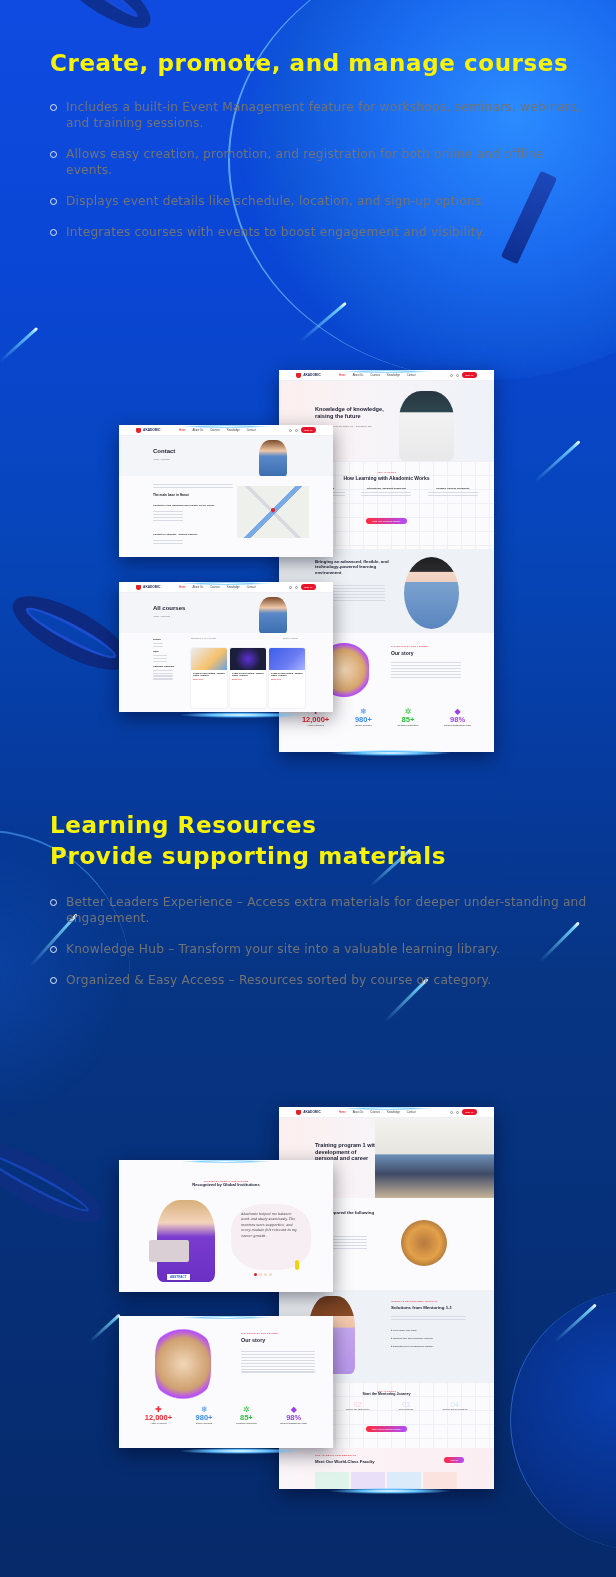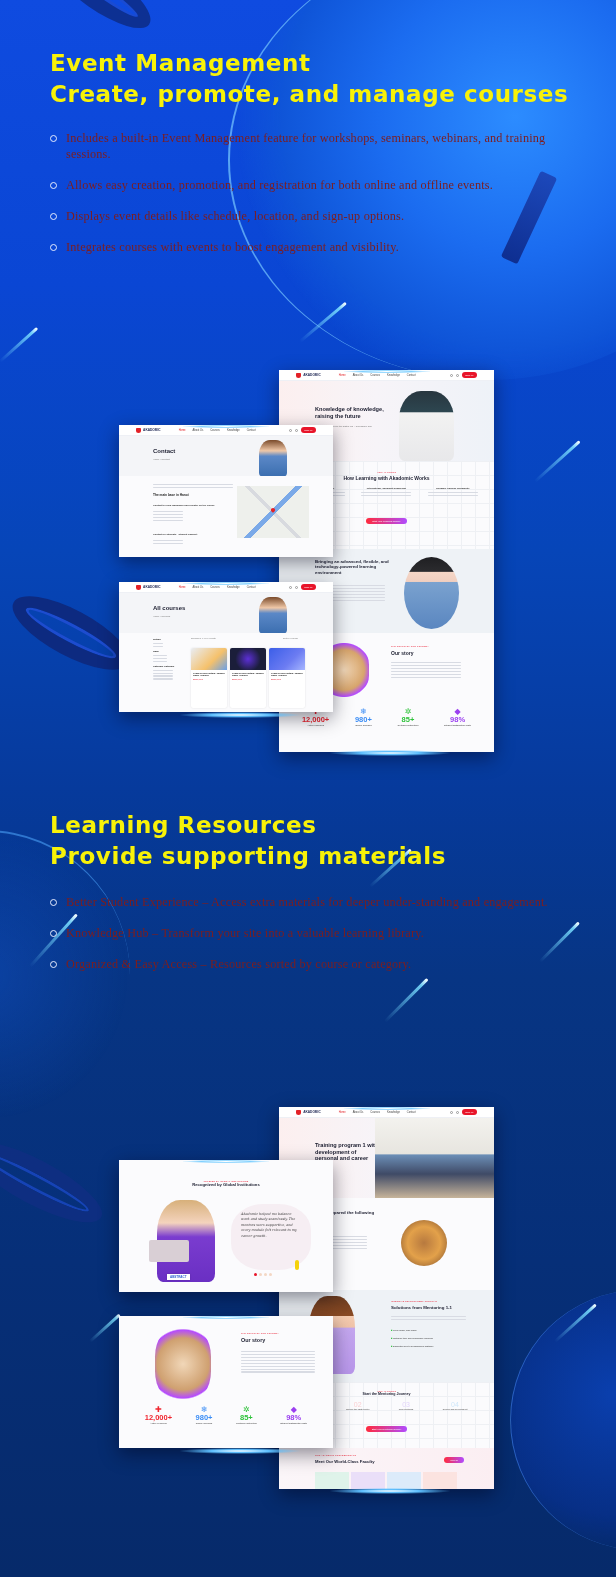--- a/index.html
+++ b/index.html
@@ -49,23 +49,23 @@
   .title {
     color: #f8f208;
     font-family: "DejaVu Sans", sans-serif;
     font-weight: bold;
     font-size: 23px;
     line-height: 31px;
     letter-spacing: 0.6px;
   }
   .bullets { list-style: none; margin-top: 20px; }
   .bullets li {
-    position: relative; color: #7f1d1d;
+    position: relative; color: #737373;
     font-size: 12.2px; line-height: 16px; letter-spacing: 0.2px;
-    padding-left: 16px; margin-bottom: 15px; font-family: Liberation Serif, serif;
+    padding-left: 16px; margin-bottom: 15px;
   }
   .bullets li::before {
     content: ""; position: absolute; left: 0; top: 5px;
     width: 5px; height: 5px; border: 1.3px solid #e6ecff; border-radius: 50%;
   }
 
   
   .mock {
     position: absolute; background: #fbfbfd;
     box-shadow: 0 6px 18px rgba(0,0,20,0.45);
@@ -133,21 +133,20 @@
 <div class="streak" style="left:535px;top:480px;width:60px;transform:rotate(-42deg);"></div>
 <div class="streak" style="left:370px;top:885px;width:55px;transform:rotate(-42deg);"></div>
 <div class="streak" style="left:30px;top:965px;width:70px;transform:rotate(-48deg);"></div>
 <div class="streak" style="left:385px;top:1020px;width:60px;transform:rotate(-45deg);"></div>
 <div class="streak" style="left:540px;top:960px;width:55px;transform:rotate(-45deg);"></div>
 <div class="streak" style="left:555px;top:1340px;width:55px;transform:rotate(-42deg);"></div>
 <div class="streak" style="left:90px;top:1340px;width:40px;transform:rotate(-42deg);"></div>
 
 <section class="section" style="top:48px;">
   <h1 class="title">
-    <div>Event Management</div>
     <div>Create, promote, and manage courses</div>
   </h1>
   <ul class="bullets">
     <li>Includes a built-in Event Management feature for workshops, seminars, webinars, and training sessions.</li>
     <li>Allows easy creation, promotion, and registration for both online and offline events.</li>
     <li>Displays event details like schedule, location, and sign-up options.</li>
     <li>Integrates courses with events to boost engagement and visibility.</li>
   </ul>
 </section>
 
@@ -355,21 +354,21 @@
     </div>
   </div>
 </div>
 
 <section class="section" style="top:810px;">
   <h1 class="title">
     <div>Learning Resources</div>
     <div>Provide supporting materials</div>
   </h1>
   <ul class="bullets" style="margin-top:22px;">
-    <li>Better Student Experience – Access extra materials for deeper under-standing and engagement.</li>
+    <li>Better Leaders Experience – Access extra materials for deeper under-standing and engagement.</li>
     <li>Knowledge Hub – Transform your site into a valuable learning library.</li>
     <li>Organized &amp; Easy Access – Resources sorted by course or category.</li>
   </ul>
 </section>
 
 <div class="mock" style="left:279px;top:1107px;width:215px;height:382px;">
   <div class="glow"></div>
   <div class="nav">
     <div class="logo">
         <span class="shield"></span>

